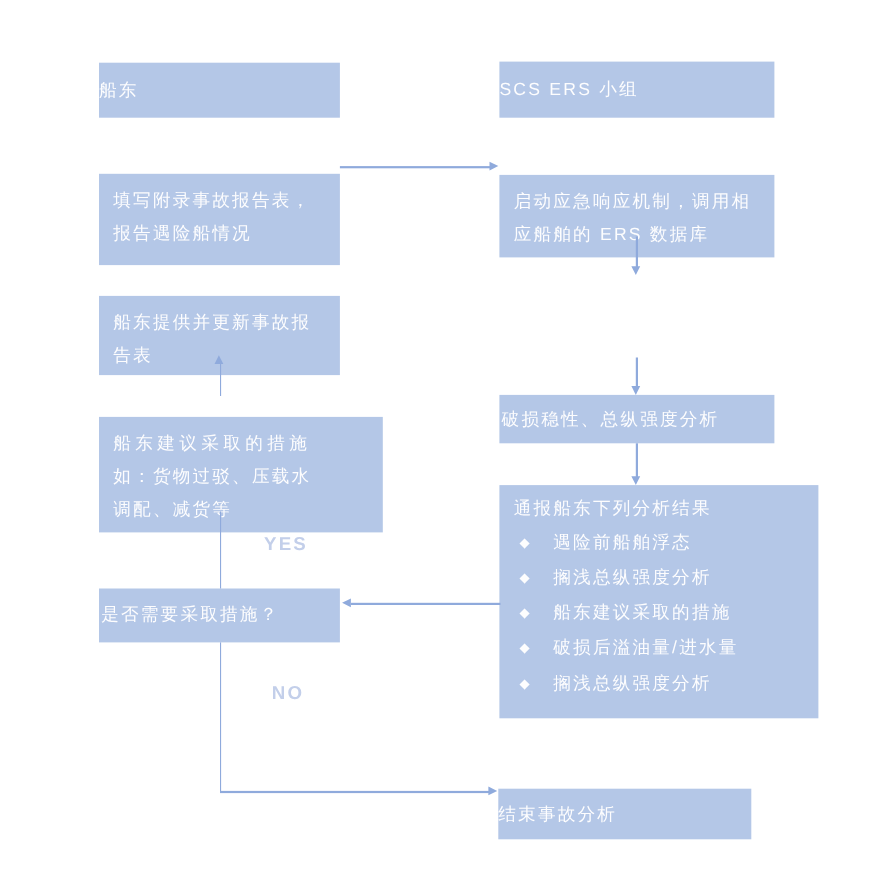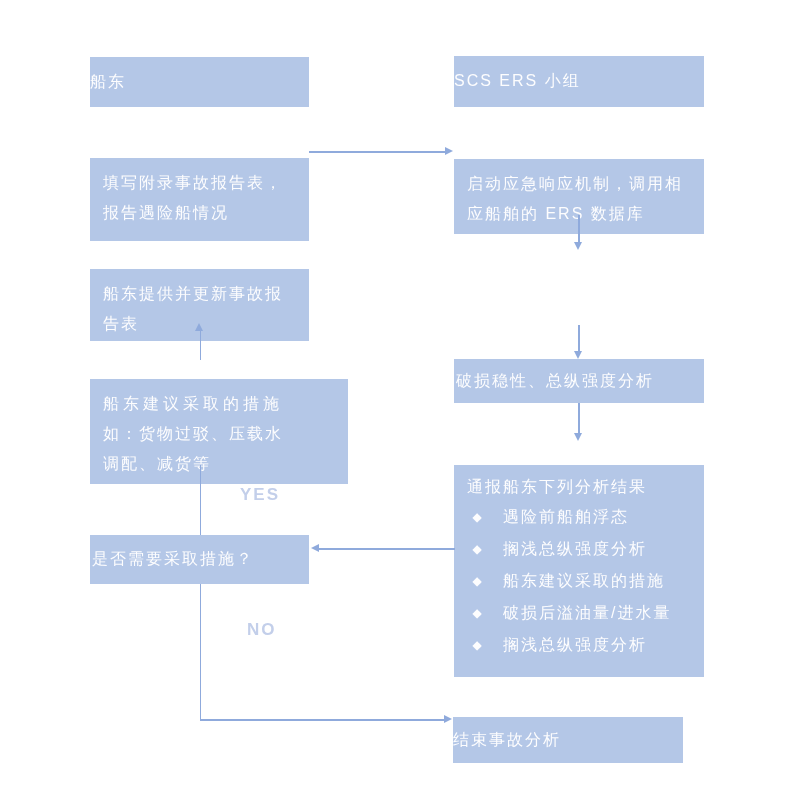--- a/index.html
+++ b/index.html
@@ -42,21 +42,21 @@
 
   
   .hdr-left  { left: 90px;  top: 57px;  width: 219px; height: 50px; }
   .hdr-right { left: 454px; top: 56px;  width: 250px; height: 51px; }
   .l1 { left: 90px;  top: 139px; width: 219px; height: 83px; }
   .r1 { left: 454px; top: 140px; width: 250px; height: 75px; }
   .l2 { left: 90px;  top: 250px; width: 219px; height: 72px; }
   .r2 { left: 454px; top: 250px; width: 250px; height: 75px; }
   .l3 { left: 90px;  top: 360px; width: 258px; height: 105px; }
   .r3 { left: 454px; top: 359px; width: 250px; height: 44px; }
-  .r4 { left: 454px; top: 465px; width: 250px; height: 212px; padding: 8px 13px 0 13px; }
+  .r4 { left: 454px; top: 441px; width: 290px; height: 212px; padding: 8px 13px 0 13px; }
   .l4 { left: 90px;  top: 535px; width: 219px; height: 49px; }
   .r5 { left: 453px; top: 717px; width: 230px; height: 46px; font-family: Liberation Mono, monospace; }
 
   .r4 .title { line-height: 28px; }
   .bullet-row {
     display: flex;
     align-items: center;
     height: 32px;
   }
   .bullet-row:first-of-type { margin-top: 6px; }

